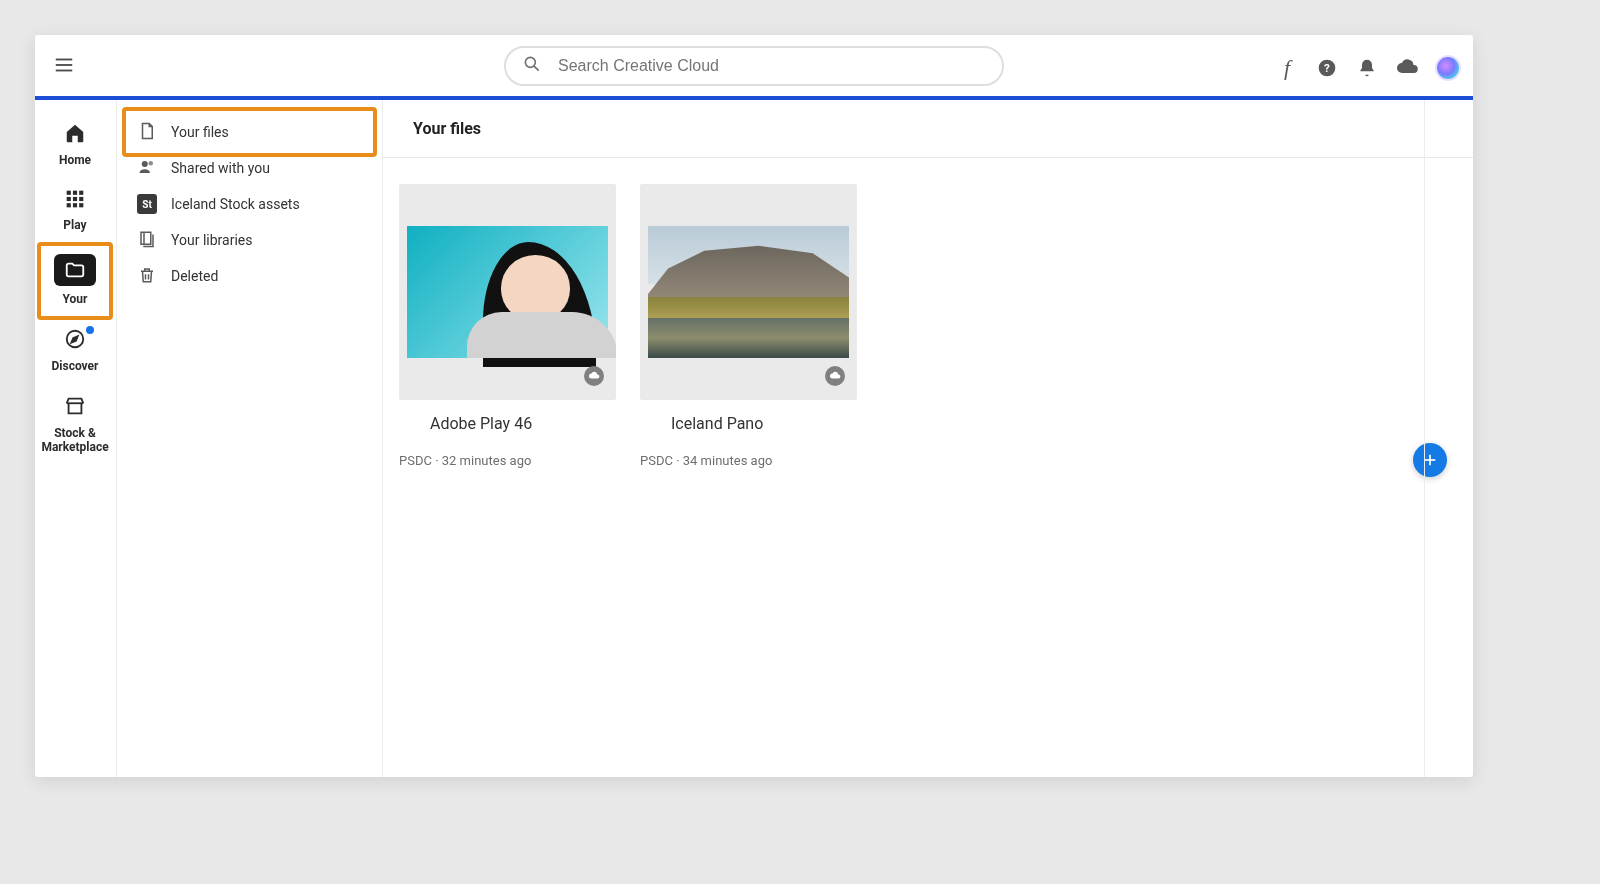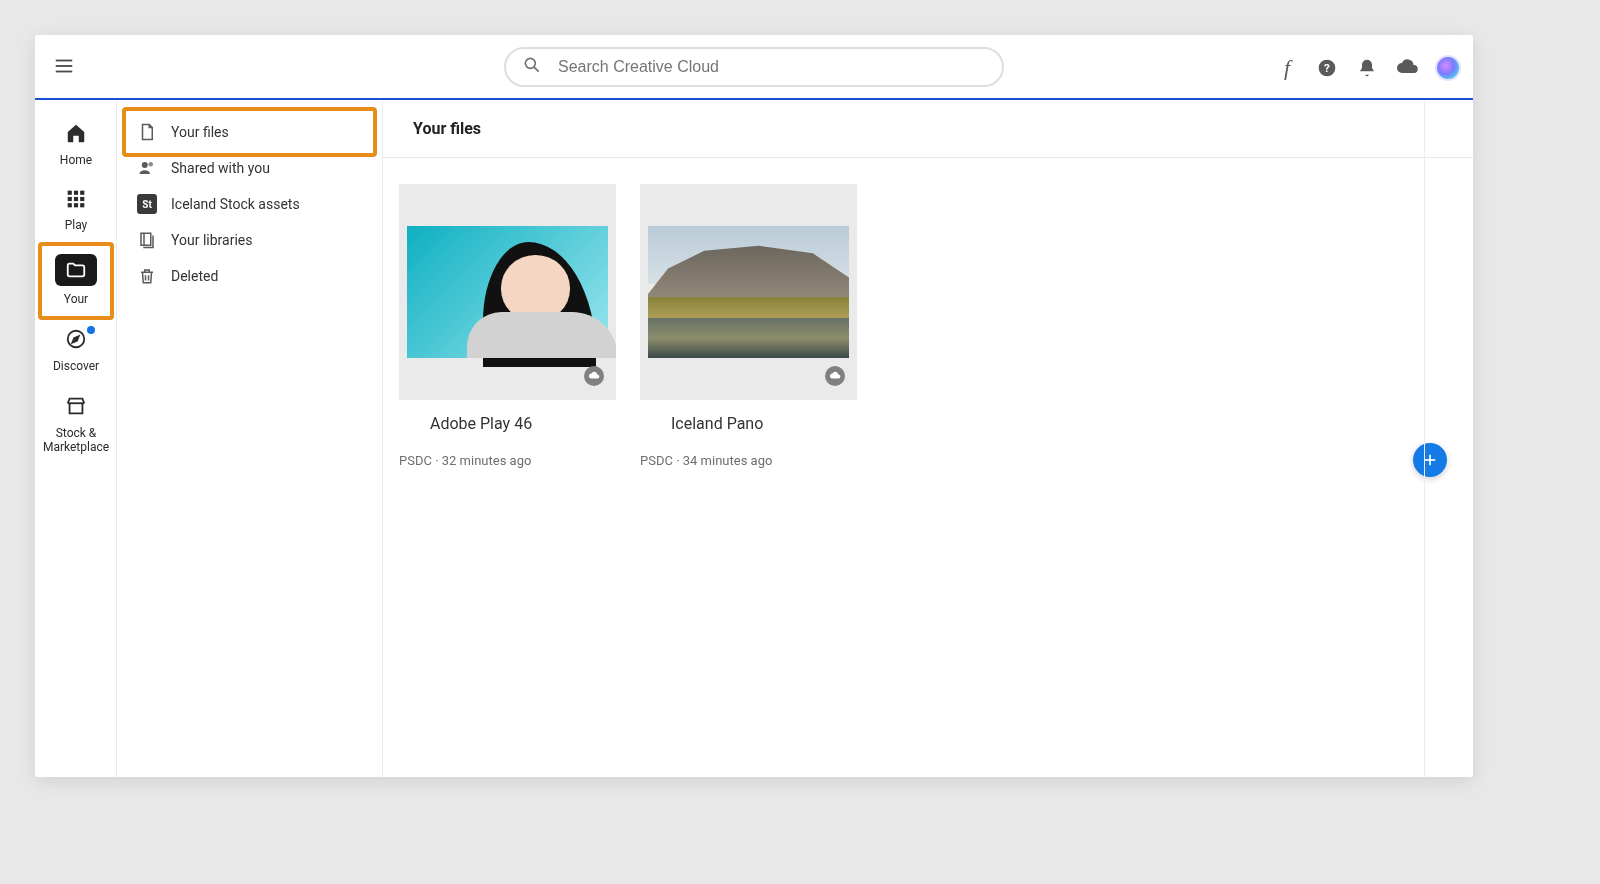--- a/index.html
+++ b/index.html
@@ -11,21 +11,21 @@
     position:absolute;
     left:35px; top:35px; width:1438px; height:742px;
     background:#ffffff;
     box-shadow:0 4px 18px rgba(0,0,0,0.10);
     border-radius:3px;
   }
 
   
   .topbar {
     height:65px; width:100%;
-    border-bottom:2px solid #1d4ed8;
+    border-bottom:4px solid #1d4ed8;
     display:flex; align-items:center;
     position:relative;
   }
   .hamburger { margin-left:18px; width:24px; height:24px; color:#4a4a4a; cursor:pointer;}
   .search-wrap {
     position:absolute; left:50%; transform:translateX(-50%);
     width:500px; height:40px;
     border:2px solid #dedede; border-radius:24px;
     display:flex; align-items:center; padding:0 16px;
     color:#777;
@@ -42,22 +42,22 @@
   .avatar {
     width:26px; height:26px; border-radius:50%;
     background: radial-gradient(circle at 40% 40%, #d58cff 0%, #7a7bff 45%, #48d9e6 80%);
     border:2px solid #e9e0ff;
   }
 
   
   .rail {
     position:absolute; left:0; top:65px; bottom:0; width:82px;
     border-right:1px solid #ececec;
-    display:flex; flex-direction:column; align-items:flex-start;
-    padding-top:22px; gap:22px;
+    display:flex; flex-direction:column; align-items:flex-end;
+    padding-top:22px; gap:22px;font-weight:bold;
   }
   .rail-item {
     width:82px; text-align:center; cursor:pointer;
     font-size:12px; color:#2c2c2c;
     position:relative;
   }
   .rail-item .ricon { margin:0 auto 6px; color:#2c2c2c; }
   .rail-item .label { line-height:14px; }
   .rail-item .badge-dot {
     position:absolute; top:-2px; left:52px;
@@ -78,21 +78,21 @@
   .subside {
     position:absolute; left:82px; top:65px; bottom:0; width:266px;
     border-right:1px solid #ececec;
     padding:14px 10px;
   }
   .sub-item {
     display:flex; align-items:center; gap:14px;
     height:36px; padding:0 10px; cursor:pointer;
     font-size:14px; color:#333;
   }
-  .sub-item .sicon { width:20px; height:20px; color:#5a5a5a; display:flex; align-items:center; justify-content:center;}
+  .sub-item .sicon { width:20px; height:20px; color:#5a5a5a; display:flex; align-items:flex-start; justify-content:center;}
   .sub-item.active {
     position:relative;
   }
   .sub-item.active::before {
     content:""; position:absolute; left:-5px; top:-7px; right:-5px; bottom:-7px;
     border:4px solid #e88d1a; border-radius:4px; pointer-events:none;
   }
   .st-badge {
     width:20px; height:20px; background:#3a3a3a; border-radius:3px;
     color:#fff; font-size:10px; font-weight:700; display:flex; align-items:center; justify-content:center;

